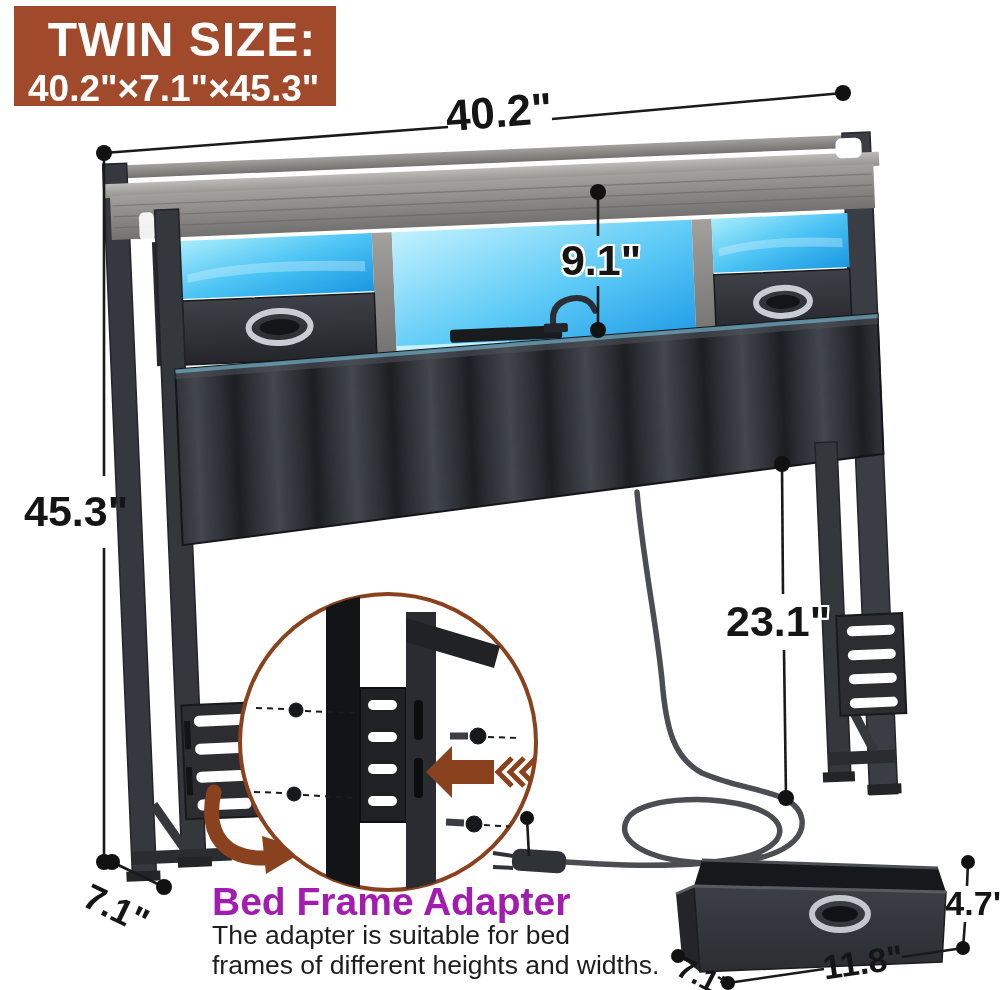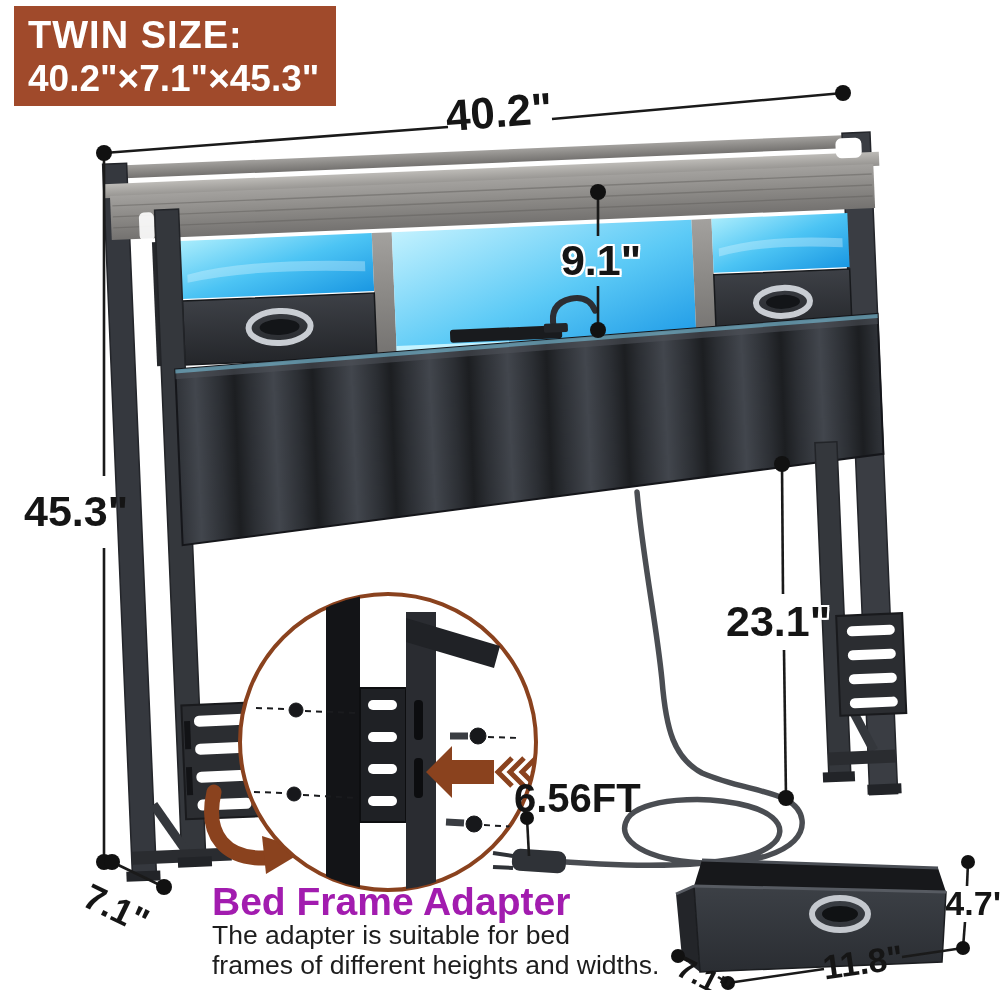--- a/index.html
+++ b/index.html
@@ -13,21 +13,21 @@
   }
   .halo{
     text-shadow:2px 0 0 #fff,-2px 0 0 #fff,0 2px 0 #fff,0 -2px 0 #fff,
                 2px 2px 0 #fff,-2px -2px 0 #fff,2px -2px 0 #fff,-2px 2px 0 #fff;
   }
   .centered{transform:translate(-50%,-50%);}
   #size-badge{
     position:absolute;left:14px;top:6px;width:322px;height:100px;
     background:#a04a2b;color:#ffffff;padding:10px 0 0 14px;box-sizing:border-box;
   }
-  #badge-line1{font-size:38px;font-weight:bold;letter-spacing:1px;line-height:1.0;}
+  #badge-line1{font-size:48px;font-weight:bold;letter-spacing:1px;line-height:1.0;text-align:center;}
   #badge-line2{font-size:37px;font-weight:bold;letter-spacing:0px;margin-top:4px;}
   #callout-title{
     position:absolute;left:212px;top:880px;font-size:39px;font-weight:bold;color:#a21caf;
   }
   .callout-body{
     position:absolute;left:212px;font-size:26.5px;color:#1d1d1d;font-weight:normal;white-space:nowrap;
   }
 </style>
 </head>
 <body>
@@ -281,21 +281,20 @@
   </div>
 
   <div class="lbl centered" style="left:499px;top:112px;font-size:44px;transform:translate(-50%,-50%) rotate(-4.5deg);">40.2"</div>
 
   <div class="lbl" style="left:24px;top:490px;font-size:43px;">45.3"</div>
 
   <div class="lbl centered halo" style="left:601px;top:260px;font-size:43px;">9.1"</div>
 
   <div class="lbl centered halo" style="left:778px;top:621px;font-size:43px;">23.1"</div>
 
-  <div class="lbl" style="left:514px;top:778px;font-size:40px;">6.56FT</div>
 
   <div class="lbl" style="left:94px;top:878px;font-size:36px;transform:rotate(26deg);transform-origin:left top;">7.1"</div>
 
   <div class="lbl" style="left:686px;top:952px;font-size:30px;transform:rotate(27deg);transform-origin:left top;">7.1"</div>
 
   <div class="lbl centered" style="left:863px;top:962px;font-size:34px;transform:translate(-50%,-50%) rotate(-8deg);">11.8"</div>
 
   <div class="lbl centered" style="left:977px;top:903px;font-size:34px;">4.7"</div>
 
   <div id="callout-title">Bed Frame Adapter</div>

